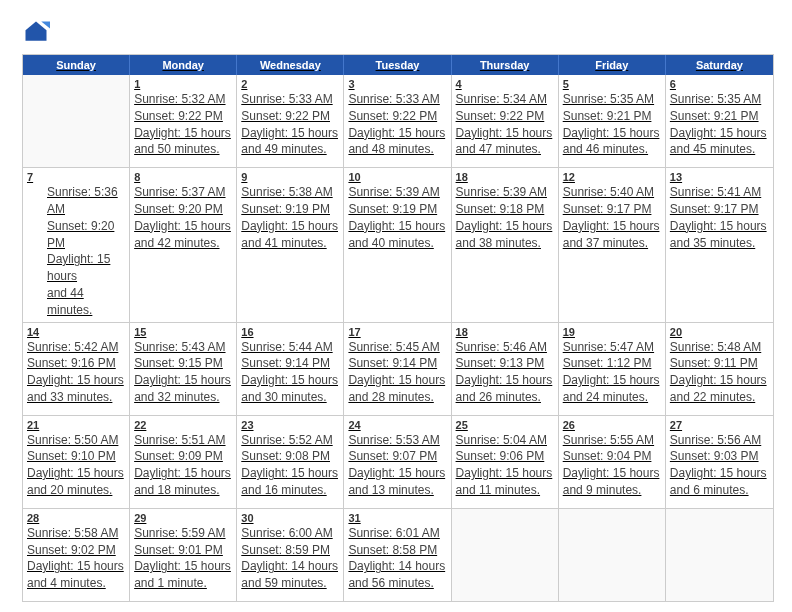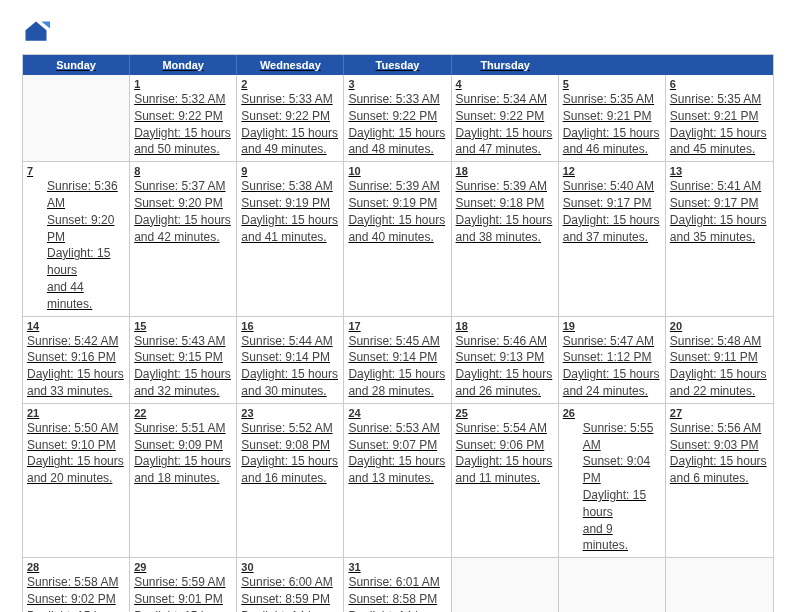--- a/index.html
+++ b/index.html
@@ -136,20 +136,22 @@
     </div>
   </div>
 
   <div class="calendar">
     <div class="cal-header" id="cal-header">
         <div class="cal-header-cell">Sunday</div>
         <div class="cal-header-cell">Monday</div>
         <div class="cal-header-cell">Wednesday</div>
         <div class="cal-header-cell">Tuesday</div>
         <div class="cal-header-cell">Thursday</div>
+        <div class="cal-header-cell">Friday</div>
+        <div class="cal-header-cell">Saturday</div>
       </div>
     <div class="cal-body" id="cal-body">
         <div class="cal-row">
           <div class="cal-cell empty"></div>
           <div class="cal-cell">
             <div class="day-num">1</div>
             <div class="cell-text" style="white-space: pre-line;">Sunrise: 5:32 AM
 Sunset: 9:22 PM
 Daylight: 15 hours
 and 50 minutes.</div>
@@ -316,28 +318,28 @@
           </div>
           <div class="cal-cell">
             <div class="day-num">24</div>
             <div class="cell-text" style="white-space: pre-line;">Sunrise: 5:53 AM
 Sunset: 9:07 PM
 Daylight: 15 hours
 and 13 minutes.</div>
           </div>
           <div class="cal-cell">
             <div class="day-num">25</div>
-            <div class="cell-text" style="white-space: pre-line;">Sunrise: 5:54 AM
+            <div class="cell-text" style="white-space: pre-line;">Sunrise: 5:04 AM
 Sunset: 9:06 PM
 Daylight: 15 hours
 and 11 minutes.</div>
           </div>
           <div class="cal-cell">
             <div class="day-num">26</div>
-            <div class="cell-text" style="white-space: pre-line; margin-left: 20px;">Sunrise: 5:55 AM
+            <div class="cell-text" style="white-space: pre-line;">Sunrise: 5:55 AM
 Sunset: 9:04 PM
 Daylight: 15 hours
 and 9 minutes.</div>
           </div>
           <div class="cal-cell">
             <div class="day-num">27</div>
             <div class="cell-text" style="white-space: pre-line;">Sunrise: 5:56 AM
 Sunset: 9:03 PM
 Daylight: 15 hours
 and 6 minutes.</div>

